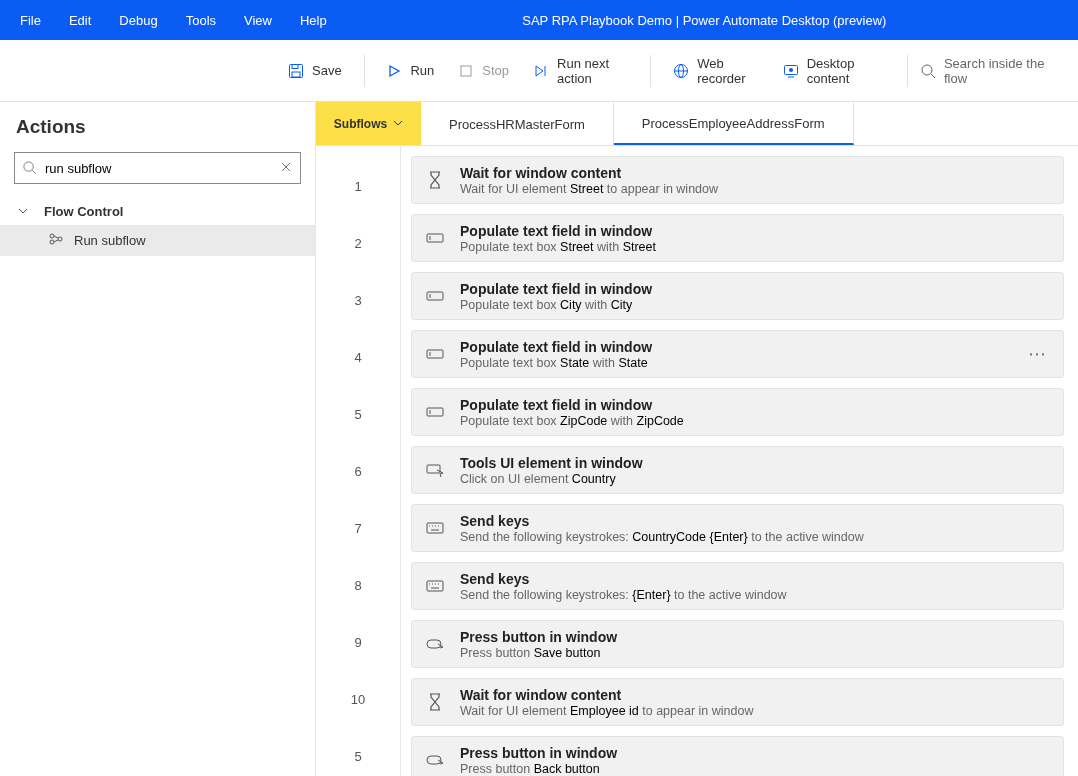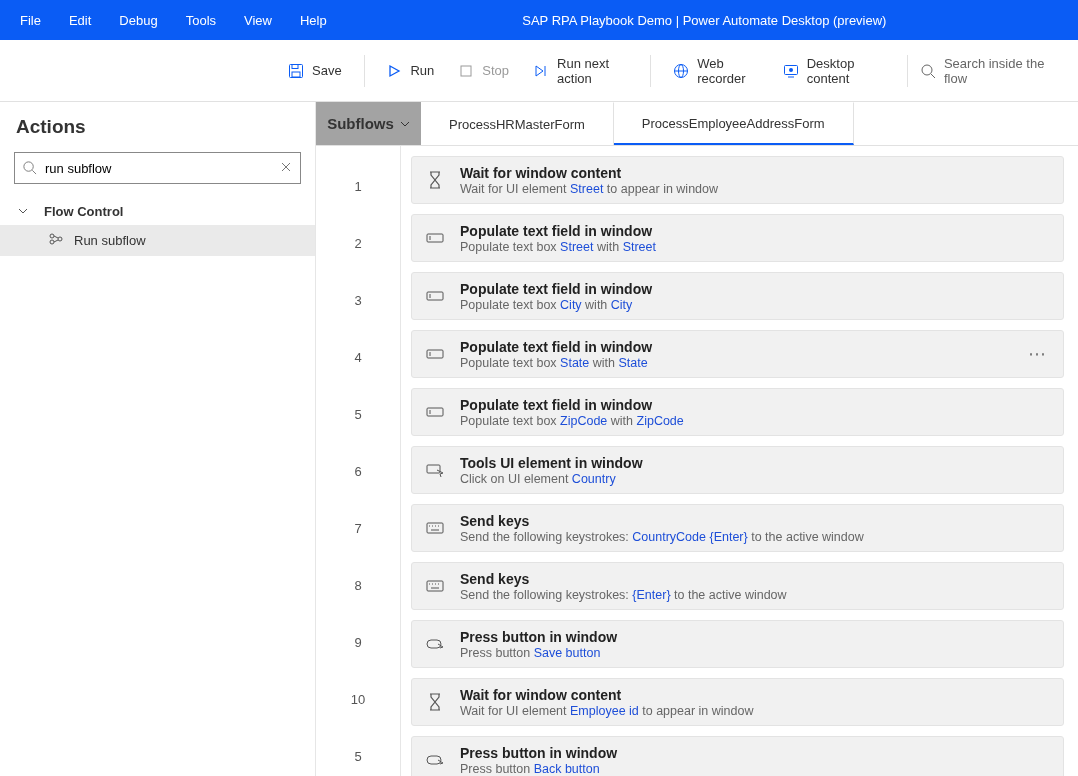--- a/index.html
+++ b/index.html
@@ -38,42 +38,42 @@
   .search .sicon { position: absolute; left: 8px; top: 8px; color: #666; }
   .search .xicon { position: absolute; right: 8px; top: 8px; color: #666; cursor:pointer;}
   .treehead { display: flex; align-items: center; gap: 16px; padding: 6px 18px; font-weight: 600; cursor:pointer;}
   .treeitem { display: flex; align-items: center; gap: 10px; padding: 7px 18px 7px 48px; background: #eaeaea; cursor:pointer;}
   .chev { width:10px; display:inline-block;}
 
   .main { flex: 1; display: flex; flex-direction: column; }
   .tabsrow { height: 44px; border-bottom: 1px solid #e1e1e1; display: flex; align-items: stretch; }
   .subflows {
     width: 105px; display: flex; align-items: center; justify-content: center; gap: 6px;
-    background: #a3a3a3; font-weight: 600; font-size: 15px; cursor:pointer;
+    background: #fde047; font-weight: 600; font-size: 12px; cursor:pointer;
   }
   .tab {
     padding: 0 28px; display: flex; align-items: center; font-size: 13px;
     border-right: 1px solid #e1e1e1; border-top: 1px solid transparent; cursor:pointer;
   }
   .tab.active { border-bottom: 2px solid #0a5cf5; }
 
   .editor { flex: 1; display: flex; overflow: hidden; }
   .gutter { width: 85px; border-right: 1px solid #e6e6e6; padding-top: 12px; }
   .gutter div { height: 57px; display:flex; align-items:center; justify-content:center; font-size:13px; color:#555;}
   .steps { flex:1; padding: 10px 14px 10px 10px; overflow-y:auto;}
   .step {
     background: #f1f1f1; border: 1px solid #e3e3e3; border-radius: 3px;
     min-height: 48px; margin-bottom: 10px; padding: 7px 10px 7px 14px;
     display: flex; align-items: center; gap: 16px; position:relative;
   }
   .sicon2 { width: 18px; height:18px; display:flex; align-items:center; justify-content:center; color:#555; flex-shrink:0;}
   .stext { flex:1; }
   .stitle { font-size: 14px; font-weight:600; color:#222; }
   .sdesc { font-size: 12.5px; color:#666; margin-top:1px;}
-  .sdesc .lk { color: #1d4ed8; }
+  .sdesc .lk { color: #000000; }
   .more { color:#777; font-size:18px; letter-spacing:1px; padding: 0 6px; cursor:pointer;}
 </style>
 </head>
 <body>
 
 <div class="titlebar">
   <div class="menus" id="menus">
       <span>File</span>
       <span>Edit</span>
       <span>Debug</span>

